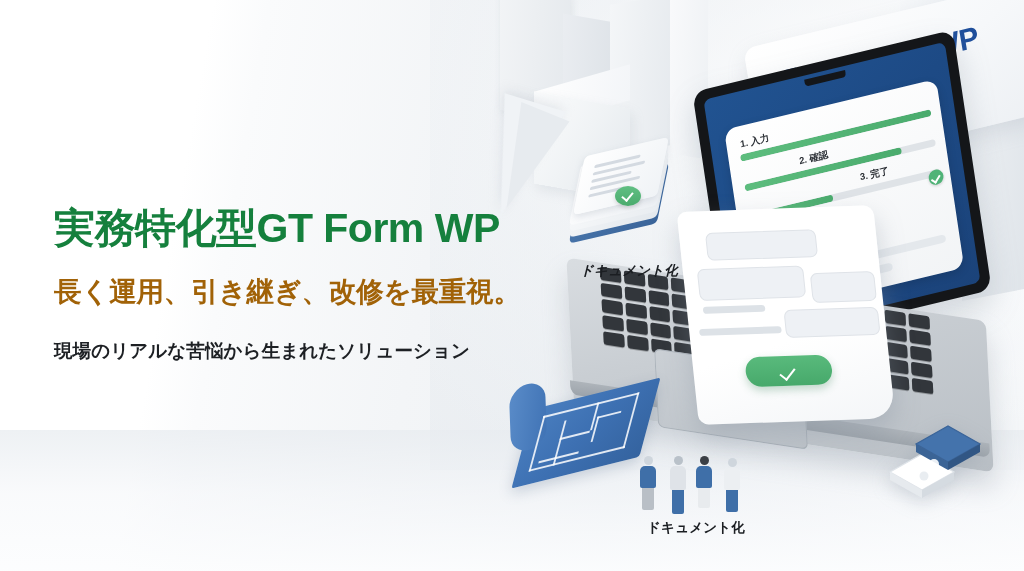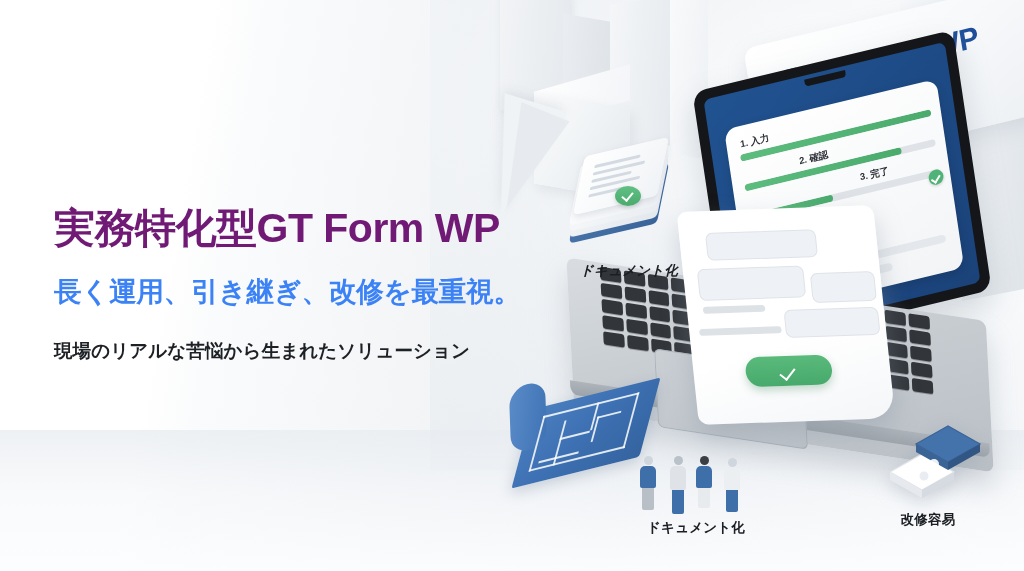--- a/index.html
+++ b/index.html
@@ -39,22 +39,22 @@
      border-left:32px solid transparent;border-right:32px solid transparent;
      border-bottom:118px solid #f0f3f6;transform:rotate(197deg);filter:drop-shadow(2px 3px 6px rgba(150,160,172,.22));}
   .cone2{left:500px;top:108px;width:0;height:0;
      border-left:26px solid transparent;border-right:26px solid transparent;
      border-bottom:104px solid #e7ebef;transform:rotate(202deg);}
   .riser{left:650px;top:-10px;width:58px;height:165px;
      background:linear-gradient(95deg,#fdfdfe,#eef1f4);transform:skewY(9deg);}
 
   
   .copy{position:absolute;left:54px;top:206px;width:540px;}
-  .h1{font-size:41px;font-weight:700;color:#701a75;letter-spacing:-.5px;line-height:1.12;margin:0;white-space:nowrap;}
-  .h2{font-size:27.5px;font-weight:700;color:#3b82f6;letter-spacing:-.2px;margin:0;padding-top:22px;white-space:nowrap;}
+  .h1{font-size:41px;font-weight:700;color:#15803d;letter-spacing:-.5px;line-height:1.12;margin:0;white-space:nowrap;}
+  .h2{font-size:27.5px;font-weight:700;color:#a16207;letter-spacing:-.2px;margin:0;padding-top:22px;white-space:nowrap;}
   .h3{font-size:18.5px;font-weight:600;color:#1d2024;letter-spacing:.1px;margin:0;padding-top:28px;white-space:nowrap;}
 
   
   .laptop{position:absolute;left:560px;top:60px;width:470px;height:420px;}
   .lid{position:absolute;left:148px;top:0px;width:268px;height:262px;
      background:#141619;border-radius:14px;transform:rotate(-13.5deg) skewX(-5deg);
      box-shadow:0 14px 30px rgba(120,132,146,.28);}
   .screen{position:absolute;left:10px;top:10px;right:10px;bottom:10px;border-radius:7px;
      background:linear-gradient(145deg,#215391 0%,#1d4a85 45%,#1b437a 100%);overflow:hidden;}
   .notch{position:absolute;left:50%;top:4px;transform:translateX(-50%);width:42px;height:7px;background:#141619;border-radius:0 0 4px 4px;}
@@ -396,17 +396,14 @@
         <path d="M18 48 L50 66 L50 74 L18 56 Z" fill="#e6eaee"></path>
         <path d="M50 66 L82 48 L82 56 L50 74 Z" fill="#d5dbe1"></path>
         <path d="M44 20 L76 2 L108 20 L76 38 Z" fill="#4473ac" stroke="#3a6499" stroke-width="1.2"></path>
         <path d="M44 20 L76 38 L76 46 L44 28 Z" fill="#3b6496"></path>
         <path d="M76 38 L108 20 L108 28 L76 46 Z" fill="#315684"></path>
         <circle cx="62" cy="40" r="5" fill="#ffffff" opacity=".9"></circle>
         <circle cx="52" cy="52" r="4.5" fill="#e9edf1"></circle>
       </g>
     </svg>
   </div>
-  <div class="ip cap-pz">
-    <div class="cap">改修容易</div>
-  </div>
 
 </div>
 
 </body></html>

